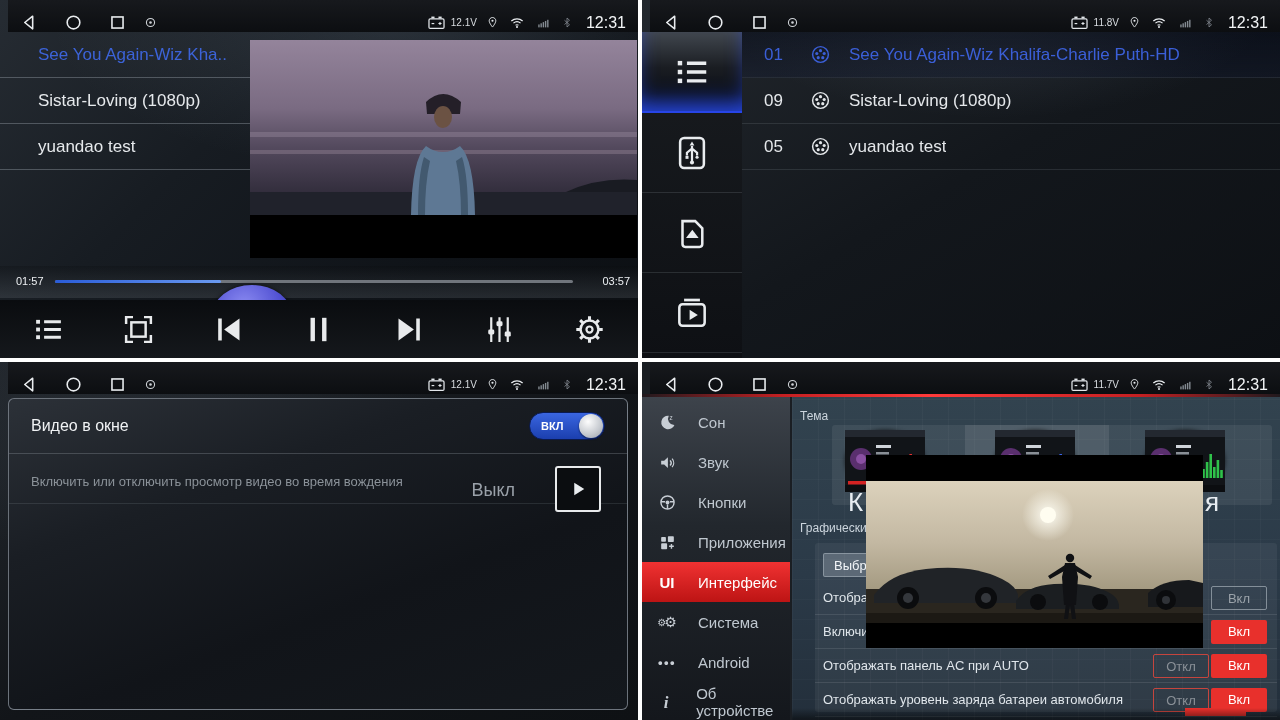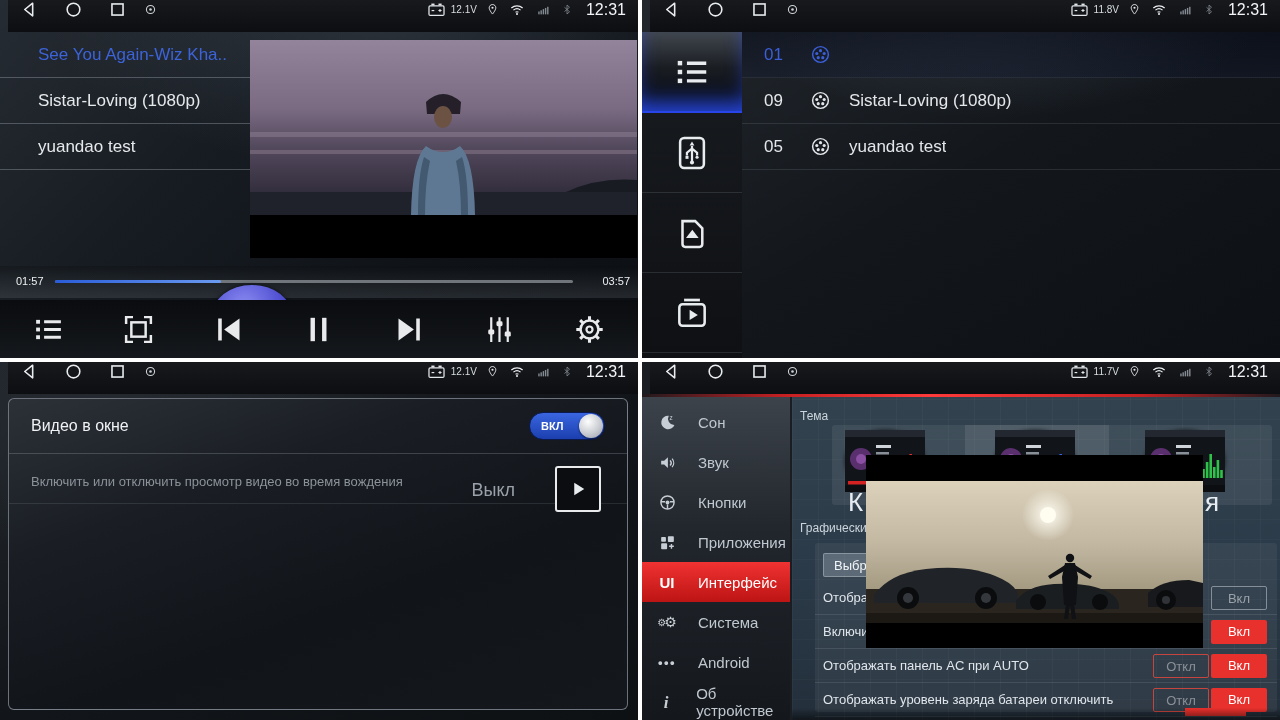--- a/index.html
+++ b/index.html
@@ -10,21 +10,21 @@
     linear-gradient(135deg,#262c33 0%,#171c22 35%,#0f1318 70%,#0c0f13 100%);}
   #q-tr{left:642px;top:0;background:
     radial-gradient(80% 60% at 55% 0%, rgba(140,160,185,.18), transparent 55%),
     linear-gradient(150deg,#23282e,#13171c 50%,#0d1014 100%);}
   #q-bl{left:0;top:362px;background:
     radial-gradient(70% 60% at 30% 25%, rgba(130,150,170,.10), transparent 60%),
     linear-gradient(150deg,#23282e,#121519 50%,#0e1114 100%);}
   #q-br{left:642px;top:362px;background:#1a1e23;}
 
   
-  .sbar{position:absolute;left:8px;top:0;right:0;height:32px;display:flex;align-items:flex-start;
+  .sbar{position:absolute;left:8px;top:0;right:0;height:32px;display:flex;align-items:flex-end;
     padding:0 12px;background:linear-gradient(180deg,#17191d,#0c0e11);z-index:20;box-sizing:border-box;}
   .sbar .lgrp{display:flex;align-items:center;gap:25px;}
   .sico{display:inline-flex;align-items:center;justify-content:center;color:#e9ecef;}
   .sico svg{display:block;}
   .nav svg{width:19px;height:19px;}
   .shot{margin-left:-8px;}
   .shot svg{width:13px;height:13px;color:#cfd3d7;}
   .rgrp{margin-left:auto;display:flex;align-items:center;gap:9px;}
   .batt svg{width:19px;height:19px;color:#e2e6ea;}
   .volt{font-size:10px;color:#d8dce0;margin-left:-4px;}
@@ -447,20 +447,21 @@
         <span class="ricon">
             <svg viewBox="0 0 24 24" xmlns="http://www.w3.org/2000/svg">
               <circle cx="12" cy="12" r="9" fill="none" stroke="currentColor" stroke-width="1.7"></circle>
               <circle cx="12" cy="7.6" r="1.8" fill="currentColor"></circle>
               <circle cx="7.8" cy="10.8" r="1.8" fill="currentColor"></circle>
               <circle cx="16.2" cy="10.8" r="1.8" fill="currentColor"></circle>
               <circle cx="9.4" cy="15.6" r="1.8" fill="currentColor"></circle>
               <circle cx="14.6" cy="15.6" r="1.8" fill="currentColor"></circle>
             </svg>
           </span>
+        <span class="ttl">See You Again-Wiz Khalifa-Charlie Puth-HD</span>
       </div>
       <div class="tr-row">
         <span class="num">09</span>
         <span class="ricon">
             <svg viewBox="0 0 24 24" xmlns="http://www.w3.org/2000/svg">
               <circle cx="12" cy="12" r="9" fill="none" stroke="currentColor" stroke-width="1.7"></circle>
               <circle cx="12" cy="7.6" r="1.8" fill="currentColor"></circle>
               <circle cx="7.8" cy="10.8" r="1.8" fill="currentColor"></circle>
               <circle cx="16.2" cy="10.8" r="1.8" fill="currentColor"></circle>
               <circle cx="9.4" cy="15.6" r="1.8" fill="currentColor"></circle>
@@ -799,21 +800,21 @@
           <div class="br-row">
             <span class="rlbl">Включит</span>
             <span class="btn filled">Вкл</span>
           </div>
           <div class="br-row">
             <span class="rlbl">Отображать панель AC при AUTO</span>
             <span class="btn outline">Откл</span>
             <span class="btn filled">Вкл</span>
           </div>
           <div class="br-row">
-            <span class="rlbl">Отображать уровень заряда батареи отключить</span>
+            <span class="rlbl">Отображать уровень заряда батареи автомобиля</span>
             <span class="btn outline">Откл</span>
             <span class="btn filled">Вкл</span>
           </div>
         </div>
         <div class="red-sliver"></div>
       </div>
     </div>
 
     <div class="br-overlay">
       <div class="ov-top"></div>

